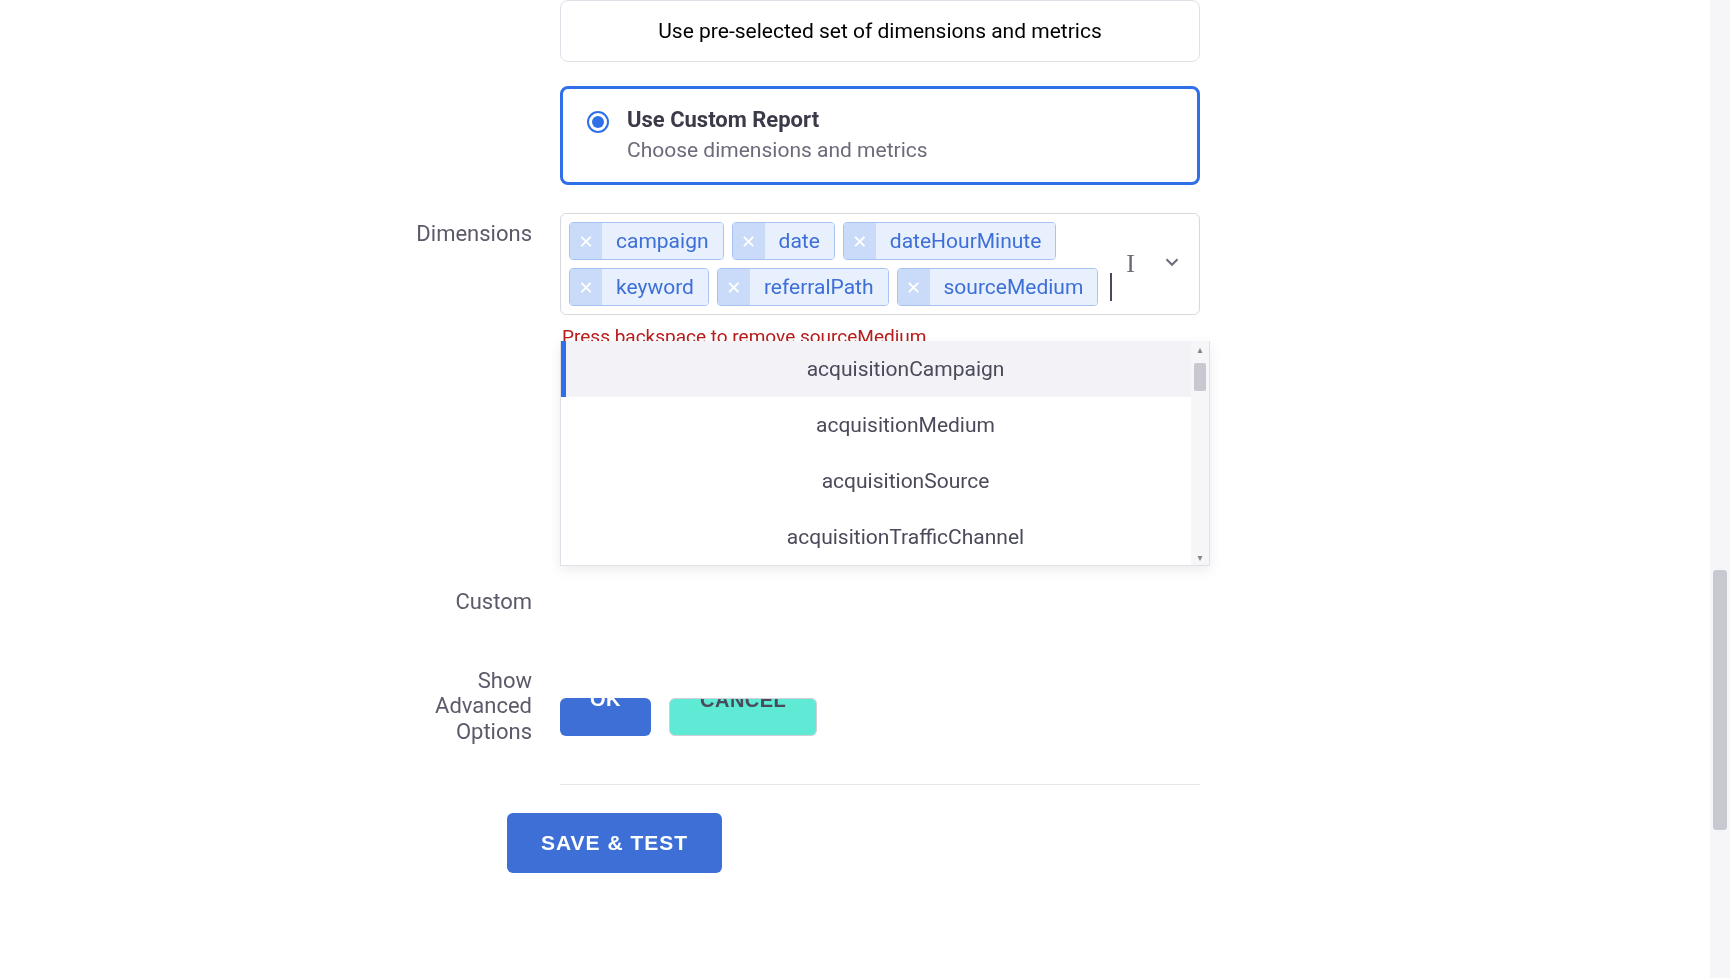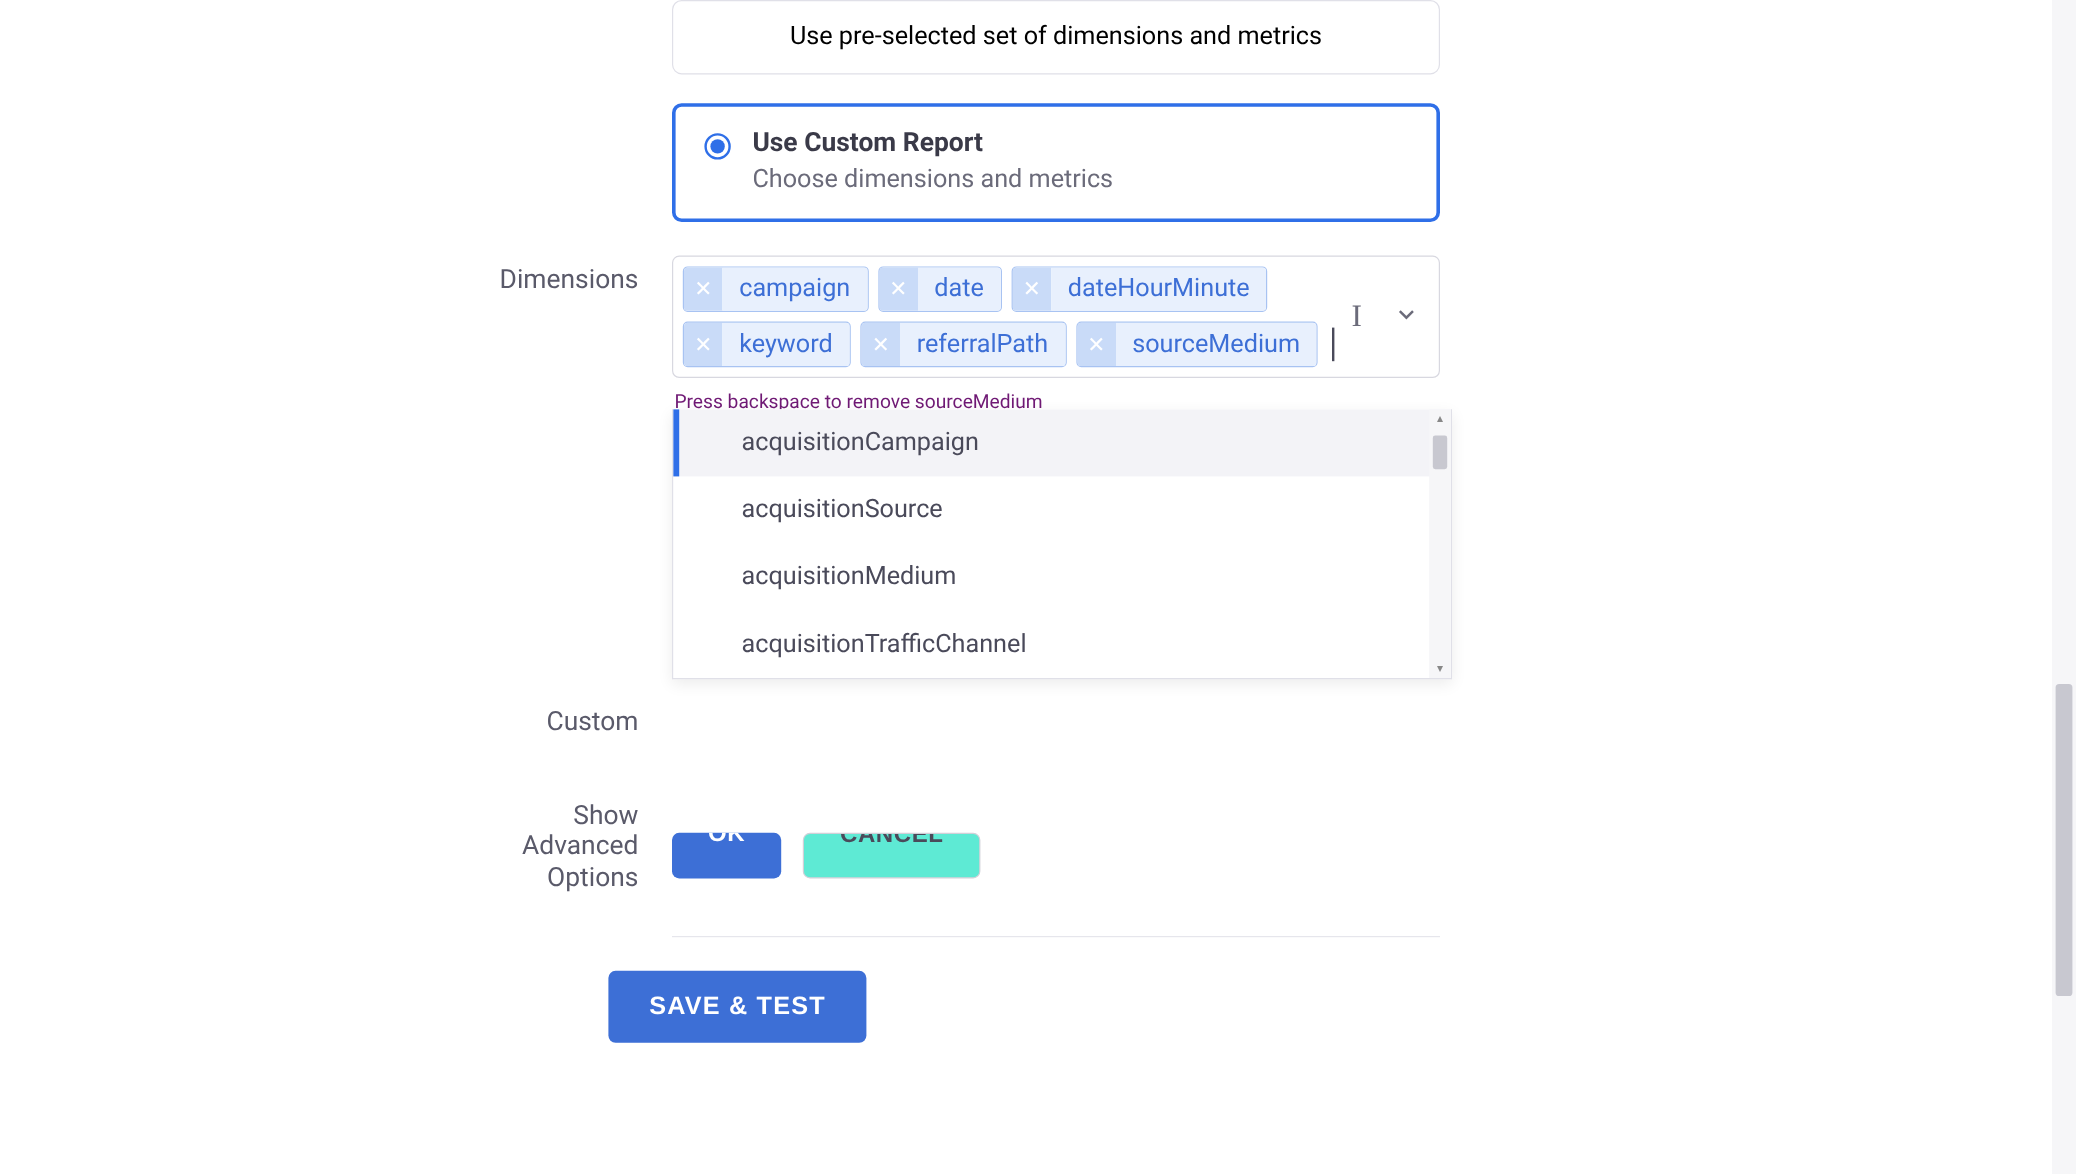--- a/index.html
+++ b/index.html
@@ -155,22 +155,22 @@
       position: absolute;
       right: 64px;
       top: 50%;
       transform: translateY(-50%);
       font-family: serif;
       font-size: 26px;
       color: #6b6b7a;
       pointer-events: none;
     }
     .helper-text {
-      font-size: 16px;
-      color: #701a75;
+      font-size: 19px;
+      color: #b91c1c;
       margin-top: 10px;
       margin-left: 2px;
     }
     
     
     .dropdown {
       position: absolute;
       left: 0;
       right: -10px;
       top: 128px;
@@ -184,20 +184,21 @@
       max-height: 272px;
       overflow: hidden;
       position: relative;
     }
     .dropdown-option {
       padding: 16px 16px 16px 52px;
       font-size: 21px;
       color: #4a4a5a;
       cursor: pointer;
       border-left: 5px solid transparent;
+      text-align: center;
     }
     .dropdown-option.highlighted {
       background: #f3f3f7;
       border-left: 5px solid #2f6fe8;
     }
     .dropdown-scrollbar {
       position: absolute;
       right: 0;
       top: 0;
       bottom: 0;
@@ -383,22 +384,22 @@
             <svg viewBox="0 0 24 24" fill="none" stroke="#6b6b7a" stroke-width="2.2">
               <polyline points="6 9 12 15 18 9"></polyline>
             </svg>
           </span>
         </div>
         <div class="helper-text">Press backspace to remove sourceMedium</div>
 
         <div class="dropdown">
           <div class="dropdown-inner">
             <div class="dropdown-option highlighted">acquisitionCampaign</div>
+            <div class="dropdown-option">acquisitionMedium</div>
             <div class="dropdown-option">acquisitionSource</div>
-            <div class="dropdown-option">acquisitionMedium</div>
             <div class="dropdown-option">acquisitionTrafficChannel</div>
             <div class="dropdown-scrollbar">
               <div class="scroll-arrow">▴</div>
               <div class="scroll-track">
                 <div class="scroll-thumb"></div>
               </div>
               <div class="scroll-arrow">▾</div>
             </div>
           </div>
         </div>

